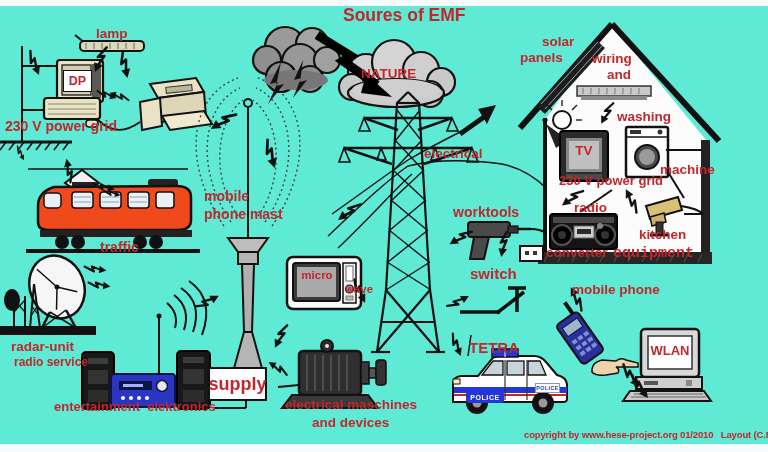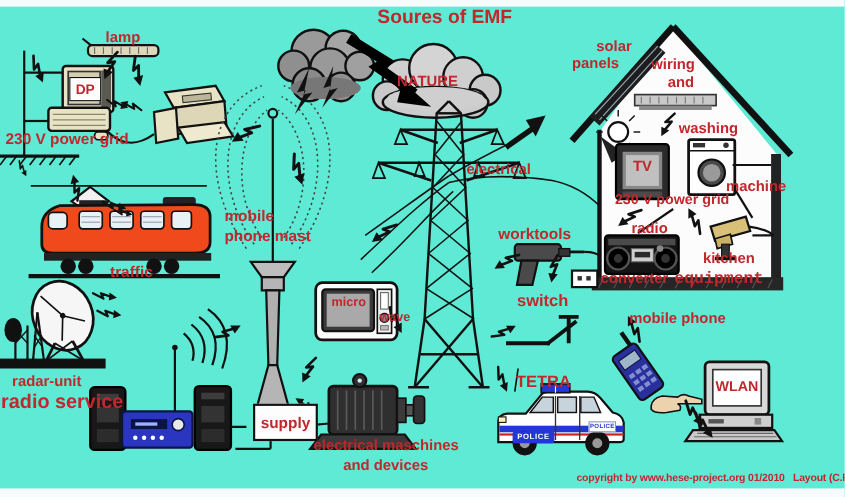--- a/index.html
+++ b/index.html
@@ -485,24 +485,25 @@
 
 <div class="label title" style="left:343px;top:6px;">Soures of EMF</div>
 
 <div class="label" style="left:96px;top:27px;font-size:13.5px;">lamp</div>
 <div class="box" style="left:63px;top:70px;width:27px;height:20px;font-size:12.5px;border-width:1.5px;">DP</div>
 <div class="label" style="left:5px;top:119px;font-size:14px;">230 V power grid</div>
 
 <div class="label" style="left:100px;top:240px;font-size:14px;">traffic</div>
 
 <div class="label" style="left:11px;top:340px;font-size:13.5px;">radar-unit</div>
-<div class="label" style="left:1px;top:356px;font-size:18px;">radio service</div>
-
-
-<div class="box" style="left:230px;top:367px;width:55px;height:30px;font-size:14px;">supply</div>
+<div class="label" style="left:1px;top:356px;font-size:12px;padding-left:13px;">radio service</div>
+
+<div class="label" style="left:54px;top:400px;font-size:13px;">entertainment  elektronics</div>
+
+<div class="box" style="left:208px;top:367px;width:55px;height:30px;font-size:18px;">supply</div>
 
 <div class="label" style="left:285px;top:398px;font-size:13.5px;">electrical maschines</div>
 <div class="label" style="left:312px;top:416px;font-size:13.5px;">and devices</div>
 
 <div class="label" style="left:204px;top:189px;font-size:14px;">mobile</div>
 <div class="label" style="left:204px;top:207px;font-size:14px;">phone mast</div>
 
 <div class="label" style="left:361px;top:67px;font-size:13.5px;">NATURE</div>
 
 <div class="screen-text" style="left:297px;top:269px;width:40px;font-size:11.5px;">micro</div>

